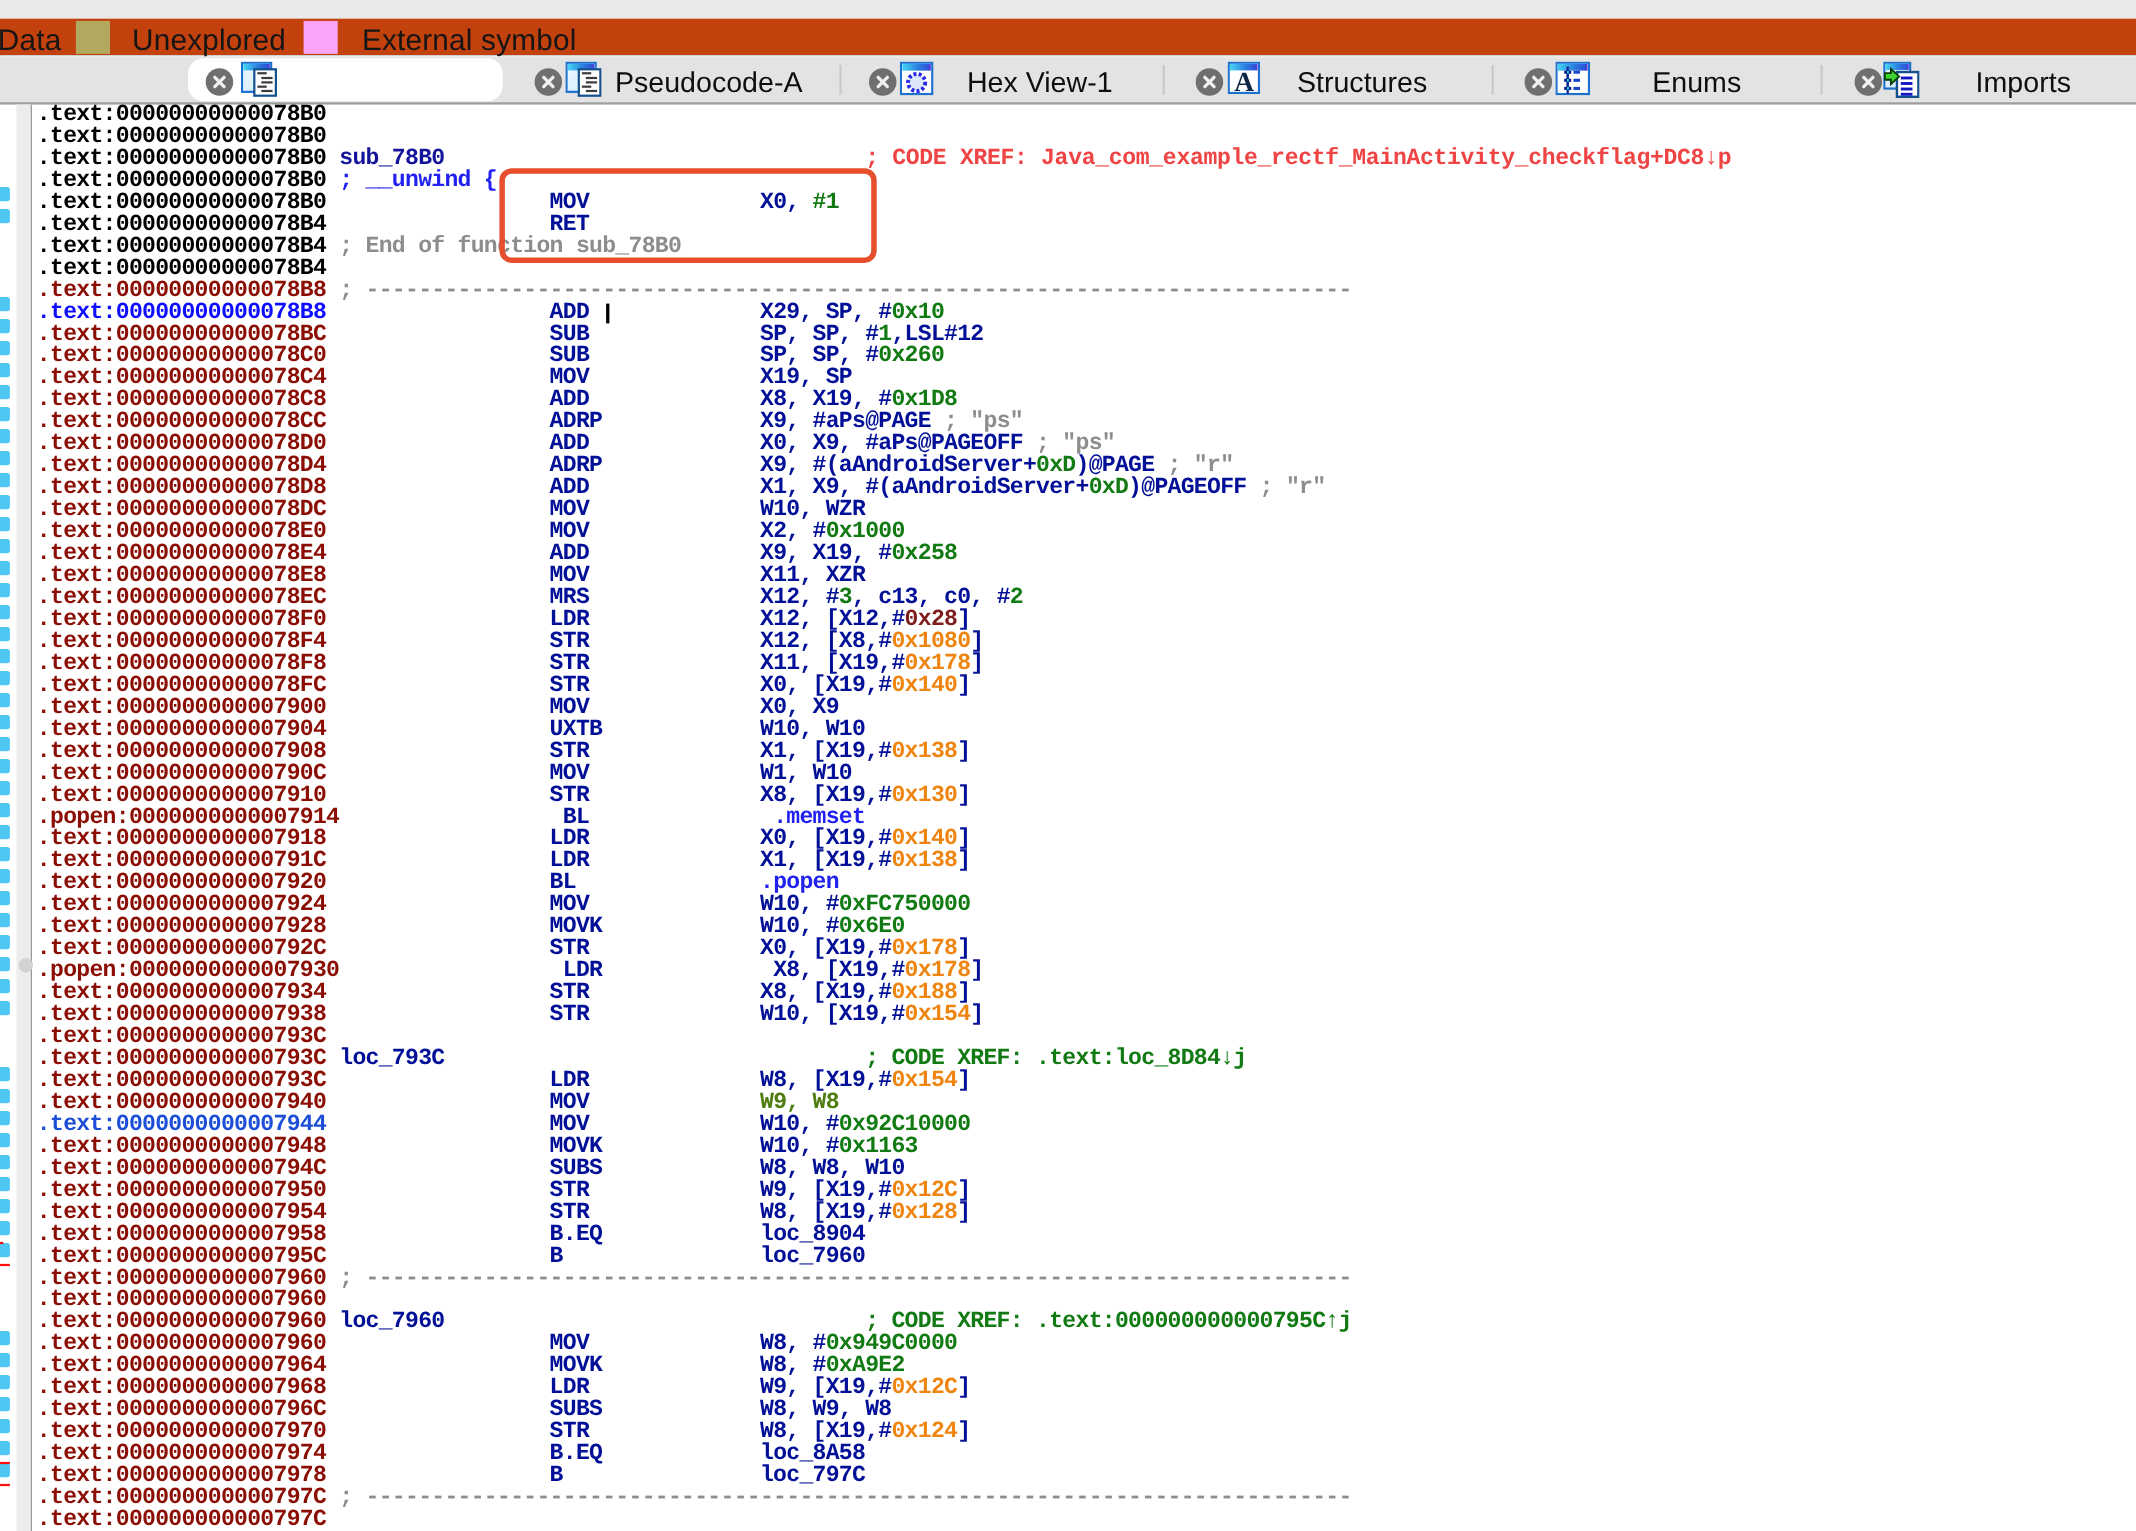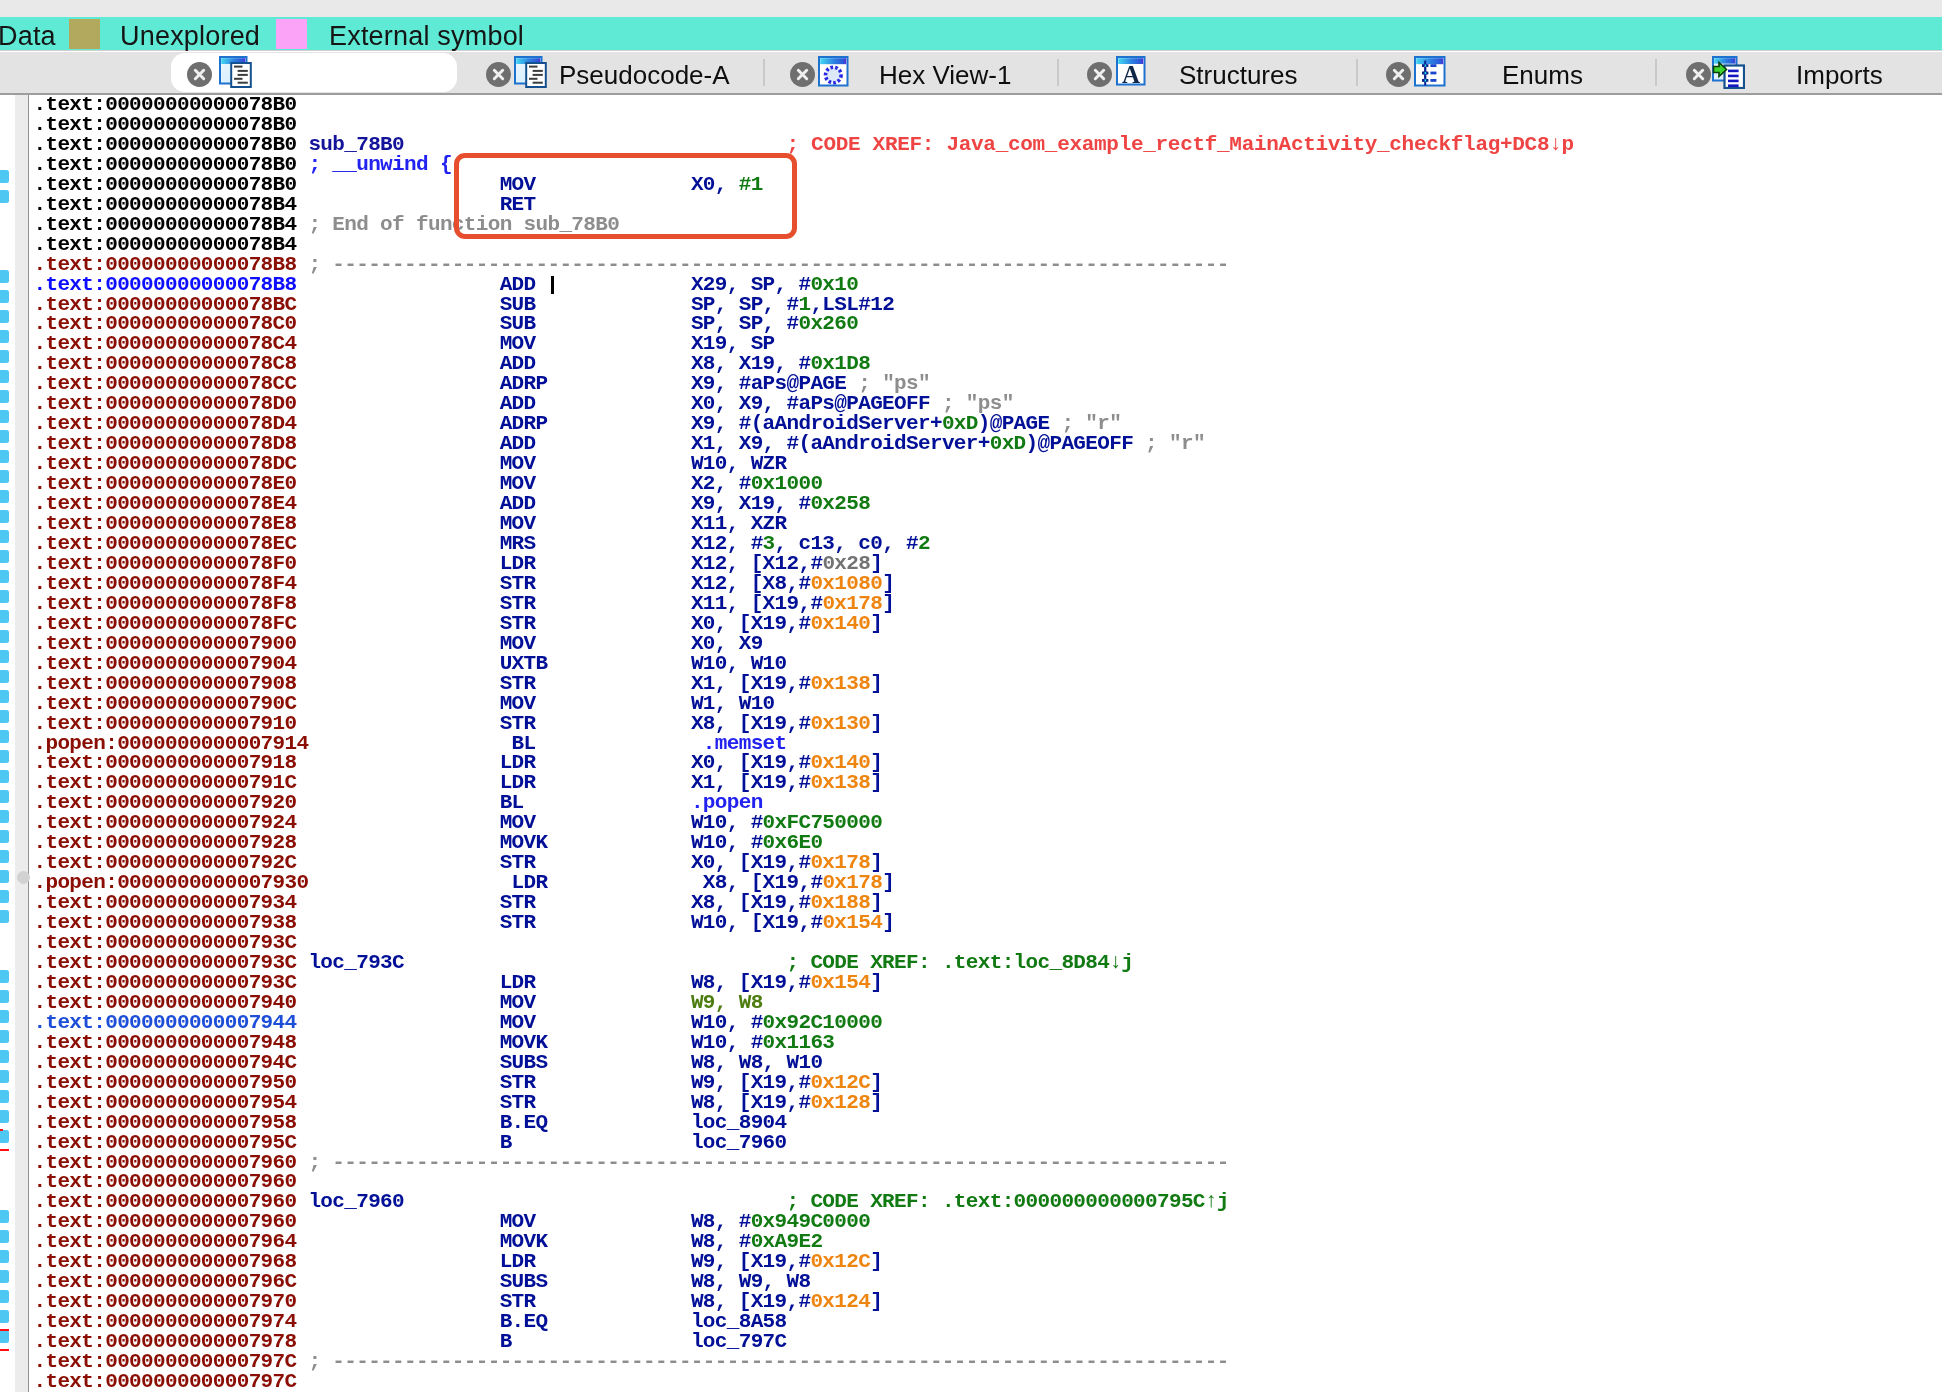--- a/index.html
+++ b/index.html
@@ -1,17 +1,17 @@
 <!DOCTYPE html>
 <html><head><meta charset="utf-8">
 <style>
 * { margin:0; padding:0; box-sizing:border-box; }
 html,body { width:1942px; height:1392px; overflow:hidden; background:#fff;
   font-family:"Liberation Sans",sans-serif; position:relative; }
-.topbar { position:absolute; left:0; top:0; width:100%; height:50.5px; background:#5eead4;
+.topbar { position:absolute; left:0; top:0; width:100%; height:50.5px; background:#c2410c;
   border-bottom:1.5px solid #cfcfcf; }
 .lg { position:absolute; top:20.5px; font-size:27px; color:#151515; letter-spacing:0.2px; }
 .sw { position:absolute; top:18.5px; width:31px; height:30px; }
 .tabbar { position:absolute; left:0; top:52px; width:100%; height:43px; background:#e3e3e3;
   border-bottom:2px solid #9d9d9d; }
 .activetab { position:absolute; left:171px; top:0.5px; width:286px; height:39.5px;
   background:#ffffff; border-radius:14px; }
 .cb { position:absolute; top:9.5px; width:25px; height:25px; border-radius:50%; background:#6f6f6f; }
 .cbx { position:absolute; top:9.5px; }
 .tlbl { position:absolute; top:8px; font-size:26px; color:#0e0e0e; }
@@ -281,21 +281,21 @@
 <i style="color:#8b0e04">.text:00000000000078C8</i>                 <i style="color:#020f97">ADD</i>             <i style="color:#020f97">X8, X19, </i><i style="color:#020f97">#</i><i style="color:#127a12">0x1D8</i>
 <i style="color:#8b0e04">.text:00000000000078CC</i>                 <i style="color:#020f97">ADRP</i>            <i style="color:#020f97">X9, #aPs@PAGE</i> <i style="color:#8d8d8d">; "ps"</i>
 <i style="color:#8b0e04">.text:00000000000078D0</i>                 <i style="color:#020f97">ADD</i>             <i style="color:#020f97">X0, X9, #aPs@PAGEOFF</i> <i style="color:#8d8d8d">; "ps"</i>
 <i style="color:#8b0e04">.text:00000000000078D4</i>                 <i style="color:#020f97">ADRP</i>            <i style="color:#020f97">X9, #(aAndroidServer+</i><i style="color:#127a12">0xD</i><i style="color:#020f97">)@PAGE</i> <i style="color:#8d8d8d">; "r"</i>
 <i style="color:#8b0e04">.text:00000000000078D8</i>                 <i style="color:#020f97">ADD</i>             <i style="color:#020f97">X1, X9, #(aAndroidServer+</i><i style="color:#127a12">0xD</i><i style="color:#020f97">)@PAGEOFF</i> <i style="color:#8d8d8d">; "r"</i>
 <i style="color:#8b0e04">.text:00000000000078DC</i>                 <i style="color:#020f97">MOV</i>             <i style="color:#020f97">W10, WZR</i>
 <i style="color:#8b0e04">.text:00000000000078E0</i>                 <i style="color:#020f97">MOV</i>             <i style="color:#020f97">X2, </i><i style="color:#020f97">#</i><i style="color:#127a12">0x1000</i>
 <i style="color:#8b0e04">.text:00000000000078E4</i>                 <i style="color:#020f97">ADD</i>             <i style="color:#020f97">X9, X19, </i><i style="color:#020f97">#</i><i style="color:#127a12">0x258</i>
 <i style="color:#8b0e04">.text:00000000000078E8</i>                 <i style="color:#020f97">MOV</i>             <i style="color:#020f97">X11, XZR</i>
 <i style="color:#8b0e04">.text:00000000000078EC</i>                 <i style="color:#020f97">MRS</i>             <i style="color:#020f97">X12, </i><i style="color:#020f97">#</i><i style="color:#127a12">3</i><i style="color:#020f97">, c13, c0, </i><i style="color:#020f97">#</i><i style="color:#127a12">2</i>
-<i style="color:#8b0e04">.text:00000000000078F0</i>                 <i style="color:#020f97">LDR</i>             <i style="color:#020f97">X12, [X12,</i><i style="color:#020f97">#</i><i style="color:#737373">0x28</i><i style="color:#020f97">]</i>
+<i style="color:#8b0e04">.text:00000000000078F0</i>                 <i style="color:#020f97">LDR</i>             <i style="color:#020f97">X12, [X12,</i><i style="color:#020f97">#</i><i style="color:#7f1d1d">0x28</i><i style="color:#020f97">]</i>
 <i style="color:#8b0e04">.text:00000000000078F4</i>                 <i style="color:#020f97">STR</i>             <i style="color:#020f97">X12, [X8,</i><i style="color:#020f97">#</i><i style="color:#ef8511">0x1080</i><i style="color:#020f97">]</i>
 <i style="color:#8b0e04">.text:00000000000078F8</i>                 <i style="color:#020f97">STR</i>             <i style="color:#020f97">X11, [X19,</i><i style="color:#020f97">#</i><i style="color:#ef8511">0x178</i><i style="color:#020f97">]</i>
 <i style="color:#8b0e04">.text:00000000000078FC</i>                 <i style="color:#020f97">STR</i>             <i style="color:#020f97">X0, [X19,</i><i style="color:#020f97">#</i><i style="color:#ef8511">0x140</i><i style="color:#020f97">]</i>
 <i style="color:#8b0e04">.text:0000000000007900</i>                 <i style="color:#020f97">MOV</i>             <i style="color:#020f97">X0, X9</i>
 <i style="color:#8b0e04">.text:0000000000007904</i>                 <i style="color:#020f97">UXTB</i>            <i style="color:#020f97">W10, W10</i>
 <i style="color:#8b0e04">.text:0000000000007908</i>                 <i style="color:#020f97">STR</i>             <i style="color:#020f97">X1, [X19,</i><i style="color:#020f97">#</i><i style="color:#ef8511">0x138</i><i style="color:#020f97">]</i>
 <i style="color:#8b0e04">.text:000000000000790C</i>                 <i style="color:#020f97">MOV</i>             <i style="color:#020f97">W1, W10</i>
 <i style="color:#8b0e04">.text:0000000000007910</i>                 <i style="color:#020f97">STR</i>             <i style="color:#020f97">X8, [X19,</i><i style="color:#020f97">#</i><i style="color:#ef8511">0x130</i><i style="color:#020f97">]</i>
 <i style="color:#8b0e04">.popen:0000000000007914</i>                 <i style="color:#020f97">BL</i>              <i style="color:#2222f0">.memset</i>
 <i style="color:#8b0e04">.text:0000000000007918</i>                 <i style="color:#020f97">LDR</i>             <i style="color:#020f97">X0, [X19,</i><i style="color:#020f97">#</i><i style="color:#ef8511">0x140</i><i style="color:#020f97">]</i>

